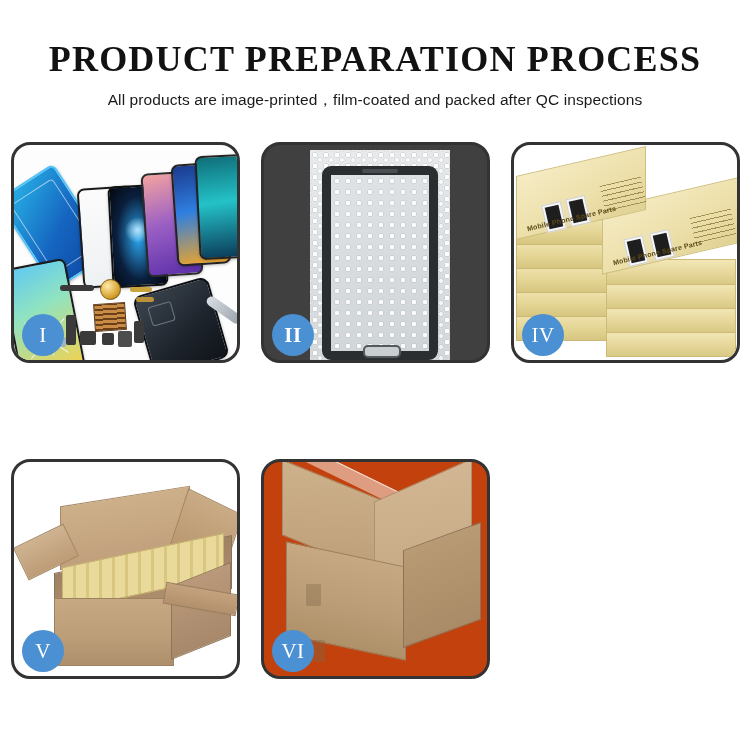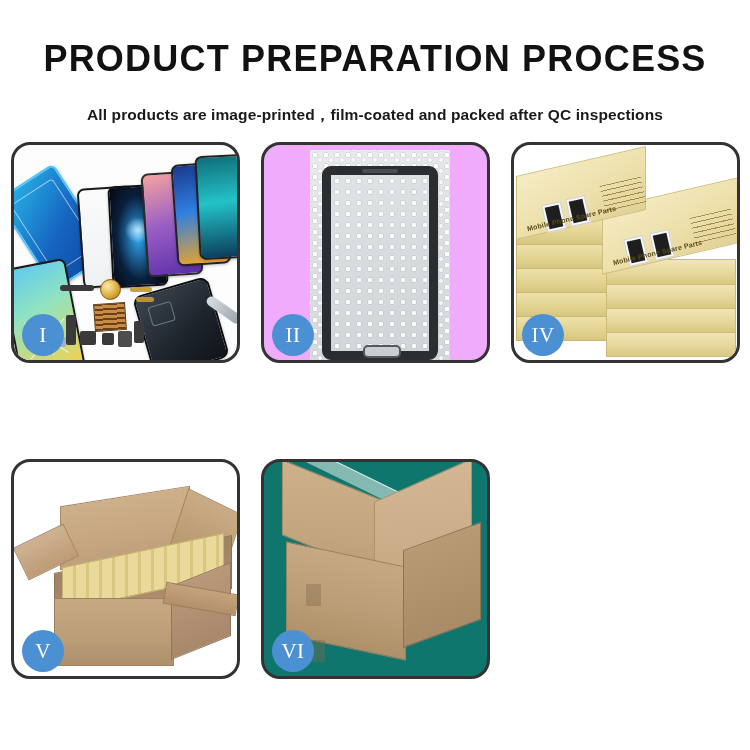--- a/index.html
+++ b/index.html
@@ -24,28 +24,28 @@
     width: 750px;
     text-align: center;
   }
   .title {
     margin: 0;
     padding-top: 38px;
     font-size: 36px;
     font-weight: 700;
     letter-spacing: 1.2px;
     color: #121212;
-    font-family: Liberation Sans, sans-serif;
+    font-family: Liberation Serif, serif;
     white-space: nowrap;
   }
   .subtitle {
-    margin: 15px;
+    margin: 0;
     padding-top: 10px;
     font-size: 15.5px;
-    font-weight: 700;
+    font-weight: 400;
     color: #1a1a1a;
     letter-spacing: 0.1px;
     white-space: nowrap;
   }
 
   
   .grid {
     position: absolute;
     left: 11px;
     top: 142px;
@@ -193,21 +193,21 @@
     border: 1px solid #7a5a12;
   }
   .tool {
     position: absolute; left: 190px; top: 160px; width: 40px; height: 10px;
     background: linear-gradient(90deg, #d8dde2, #9aa3ab);
     border-radius: 5px;
     transform: rotate(35deg);
   }
 
   
-  .p2 { background: #f0abfc; }
+  .p2 { background: #404040; font-weight: bold; }
   .bubble-sheet {
     position: absolute;
     left: 46px; top: 5px; width: 140px; height: 216px;
     background:
       radial-gradient(circle at 5px 5px, rgba(255,255,255,.95) 2.1px, rgba(175,182,188,.42) 2.6px, rgba(0,0,0,0) 3.4px) 0 0 / 11px 11px,
       radial-gradient(circle at 5px 5px, rgba(255,255,255,.7) 1.6px, rgba(160,168,175,.3) 2.2px, rgba(0,0,0,0) 3px) 5px 5px / 11px 11px,
       linear-gradient(170deg, #e9ebec 0%, #dcdfe1 50%, #d3d7d9 100%);
   }
   .screen2 {
     position: absolute;
@@ -403,21 +403,21 @@
   }
   .c5-flapFront {
     position: absolute;
     left: 150px; top: 126px; width: 72px; height: 20px;
     background: linear-gradient(180deg, #c3a37d, #b3906c);
     border: 1px solid #9c7f5e;
     transform: rotate(10deg);
   }
 
   
-  .p6 { background: #0f766e; }
+  .p6 { background: #c2410c; }
   .c6-top {
     position: absolute;
     left: 18px; top: 28px; width: 150px; height: 74px;
     background: linear-gradient(160deg, #cdb18b 0%, #c2a57e 60%, #b89a73 100%);
     border: 1px solid #a98c69;
     transform: skewY(22deg);
   }
   .c6-top2 {
     position: absolute;
     left: 110px; top: 18px; width: 96px; height: 78px;

